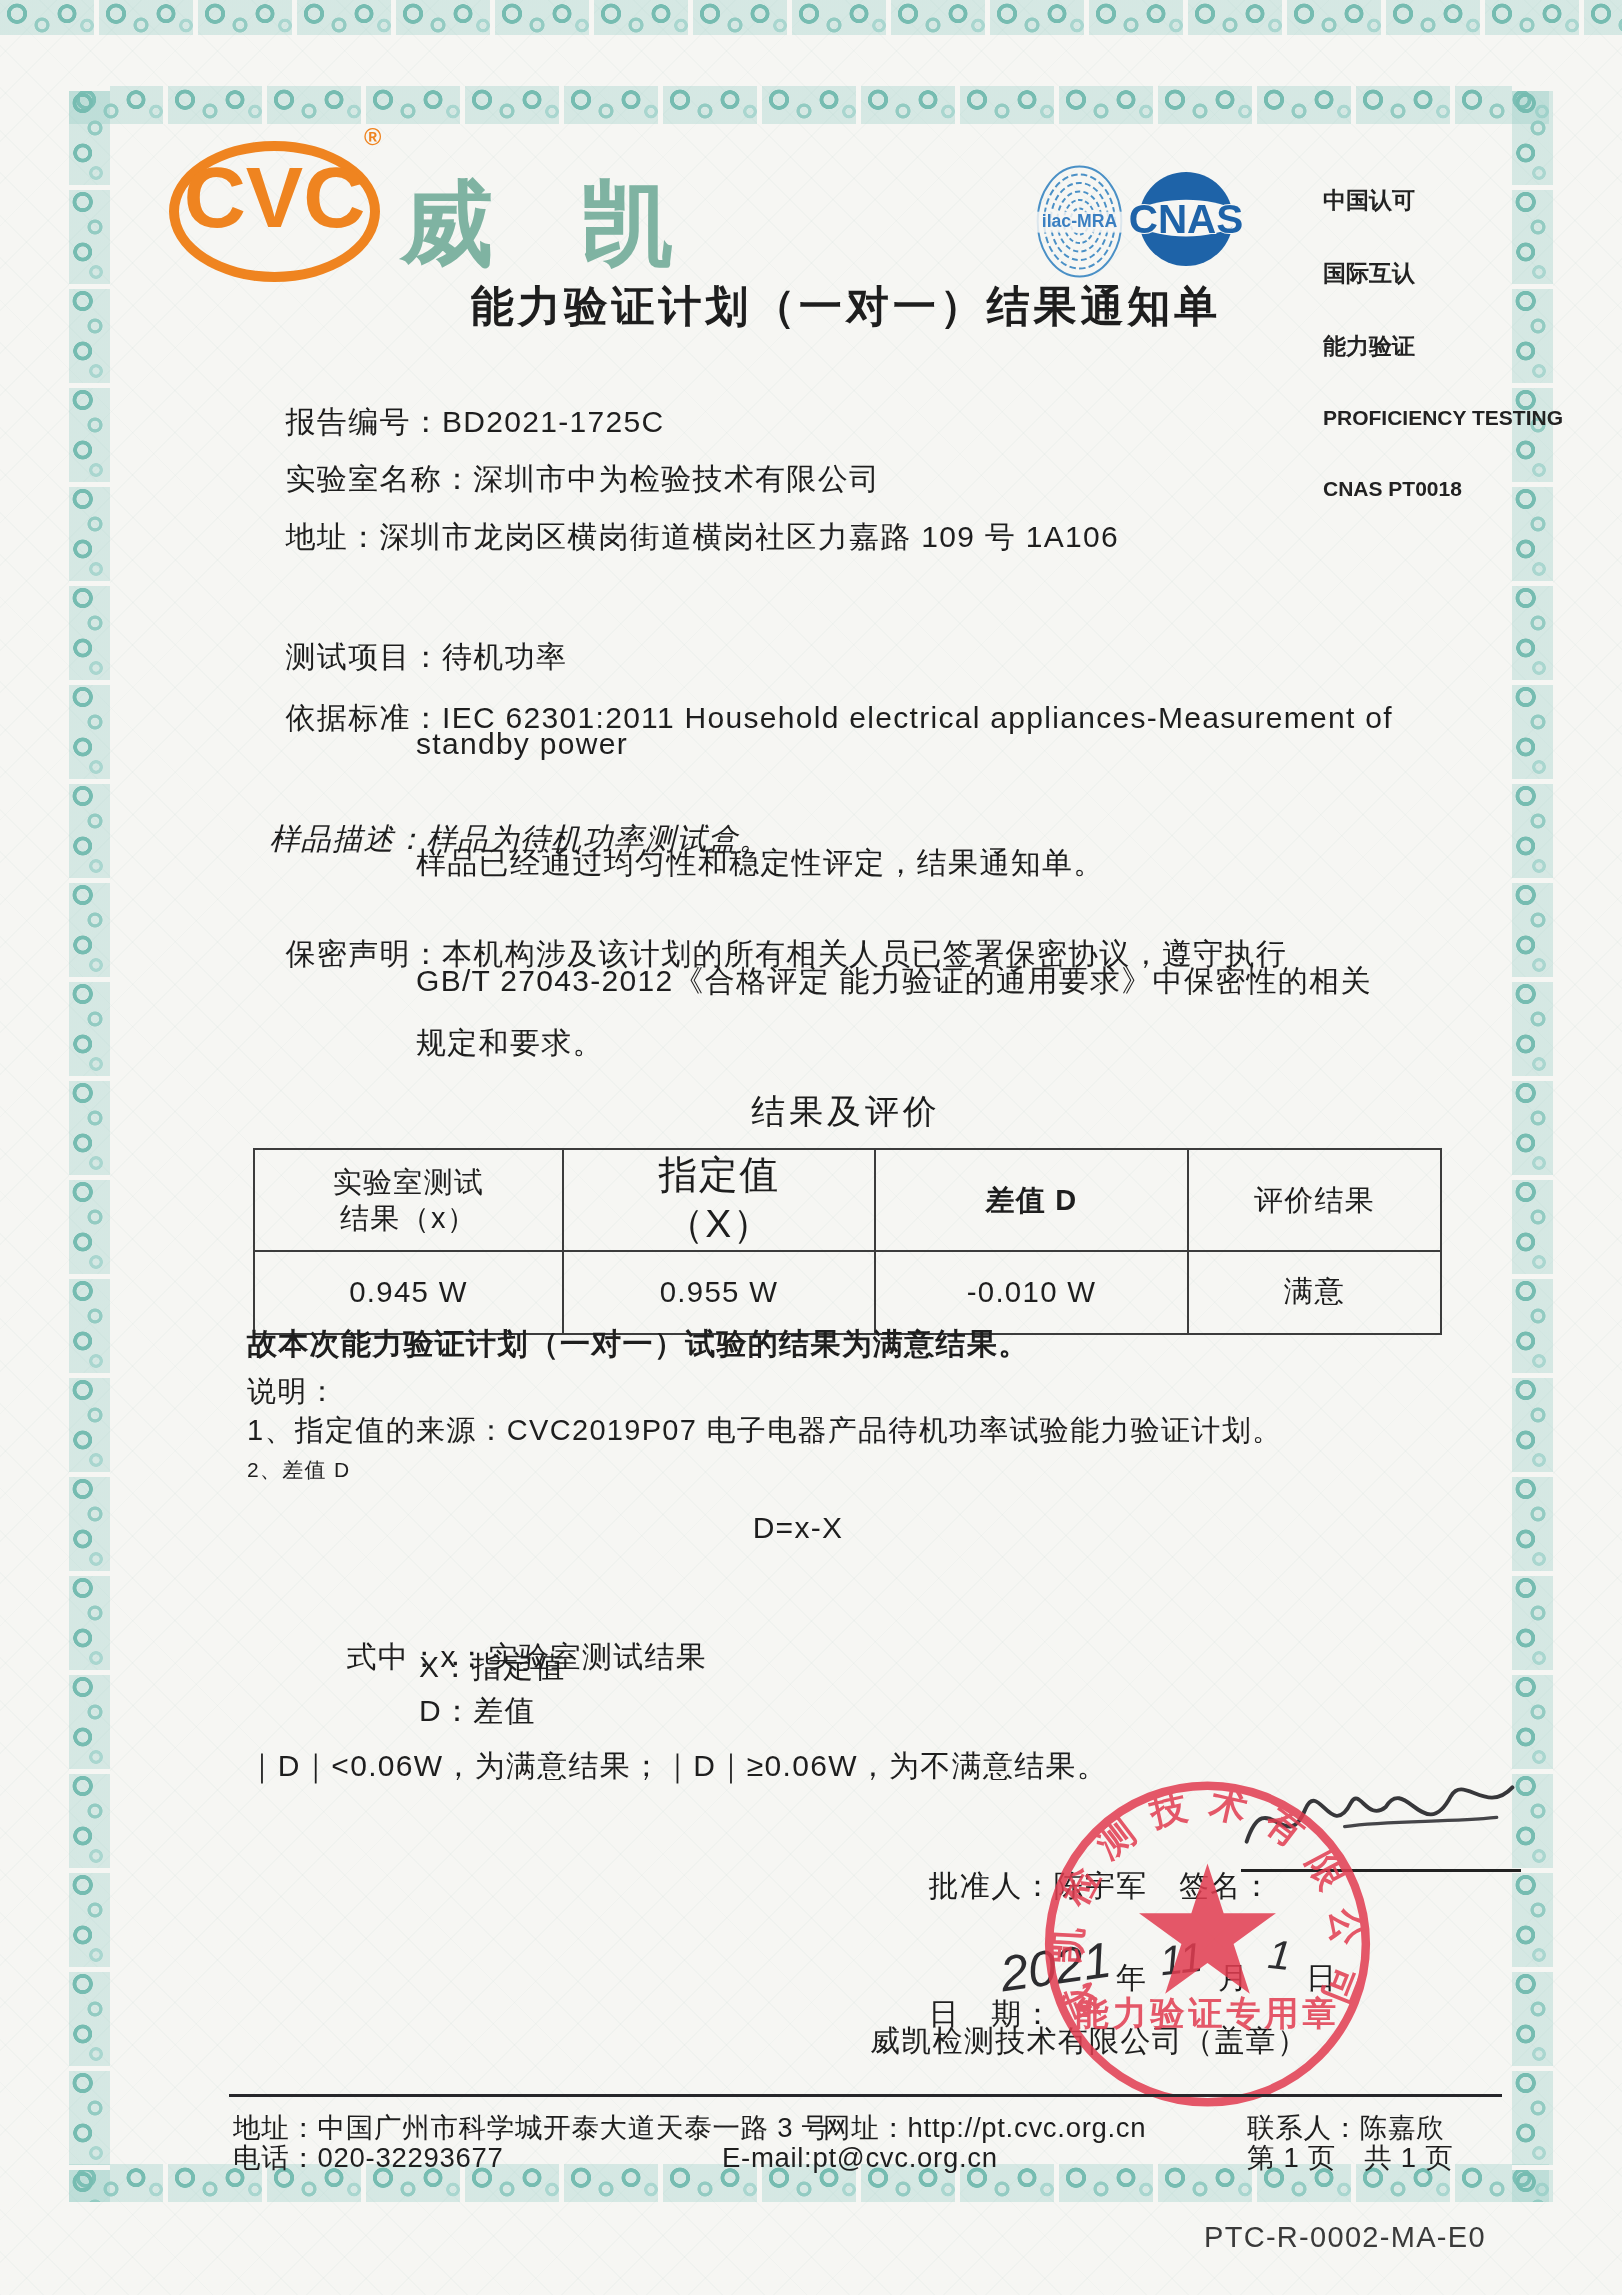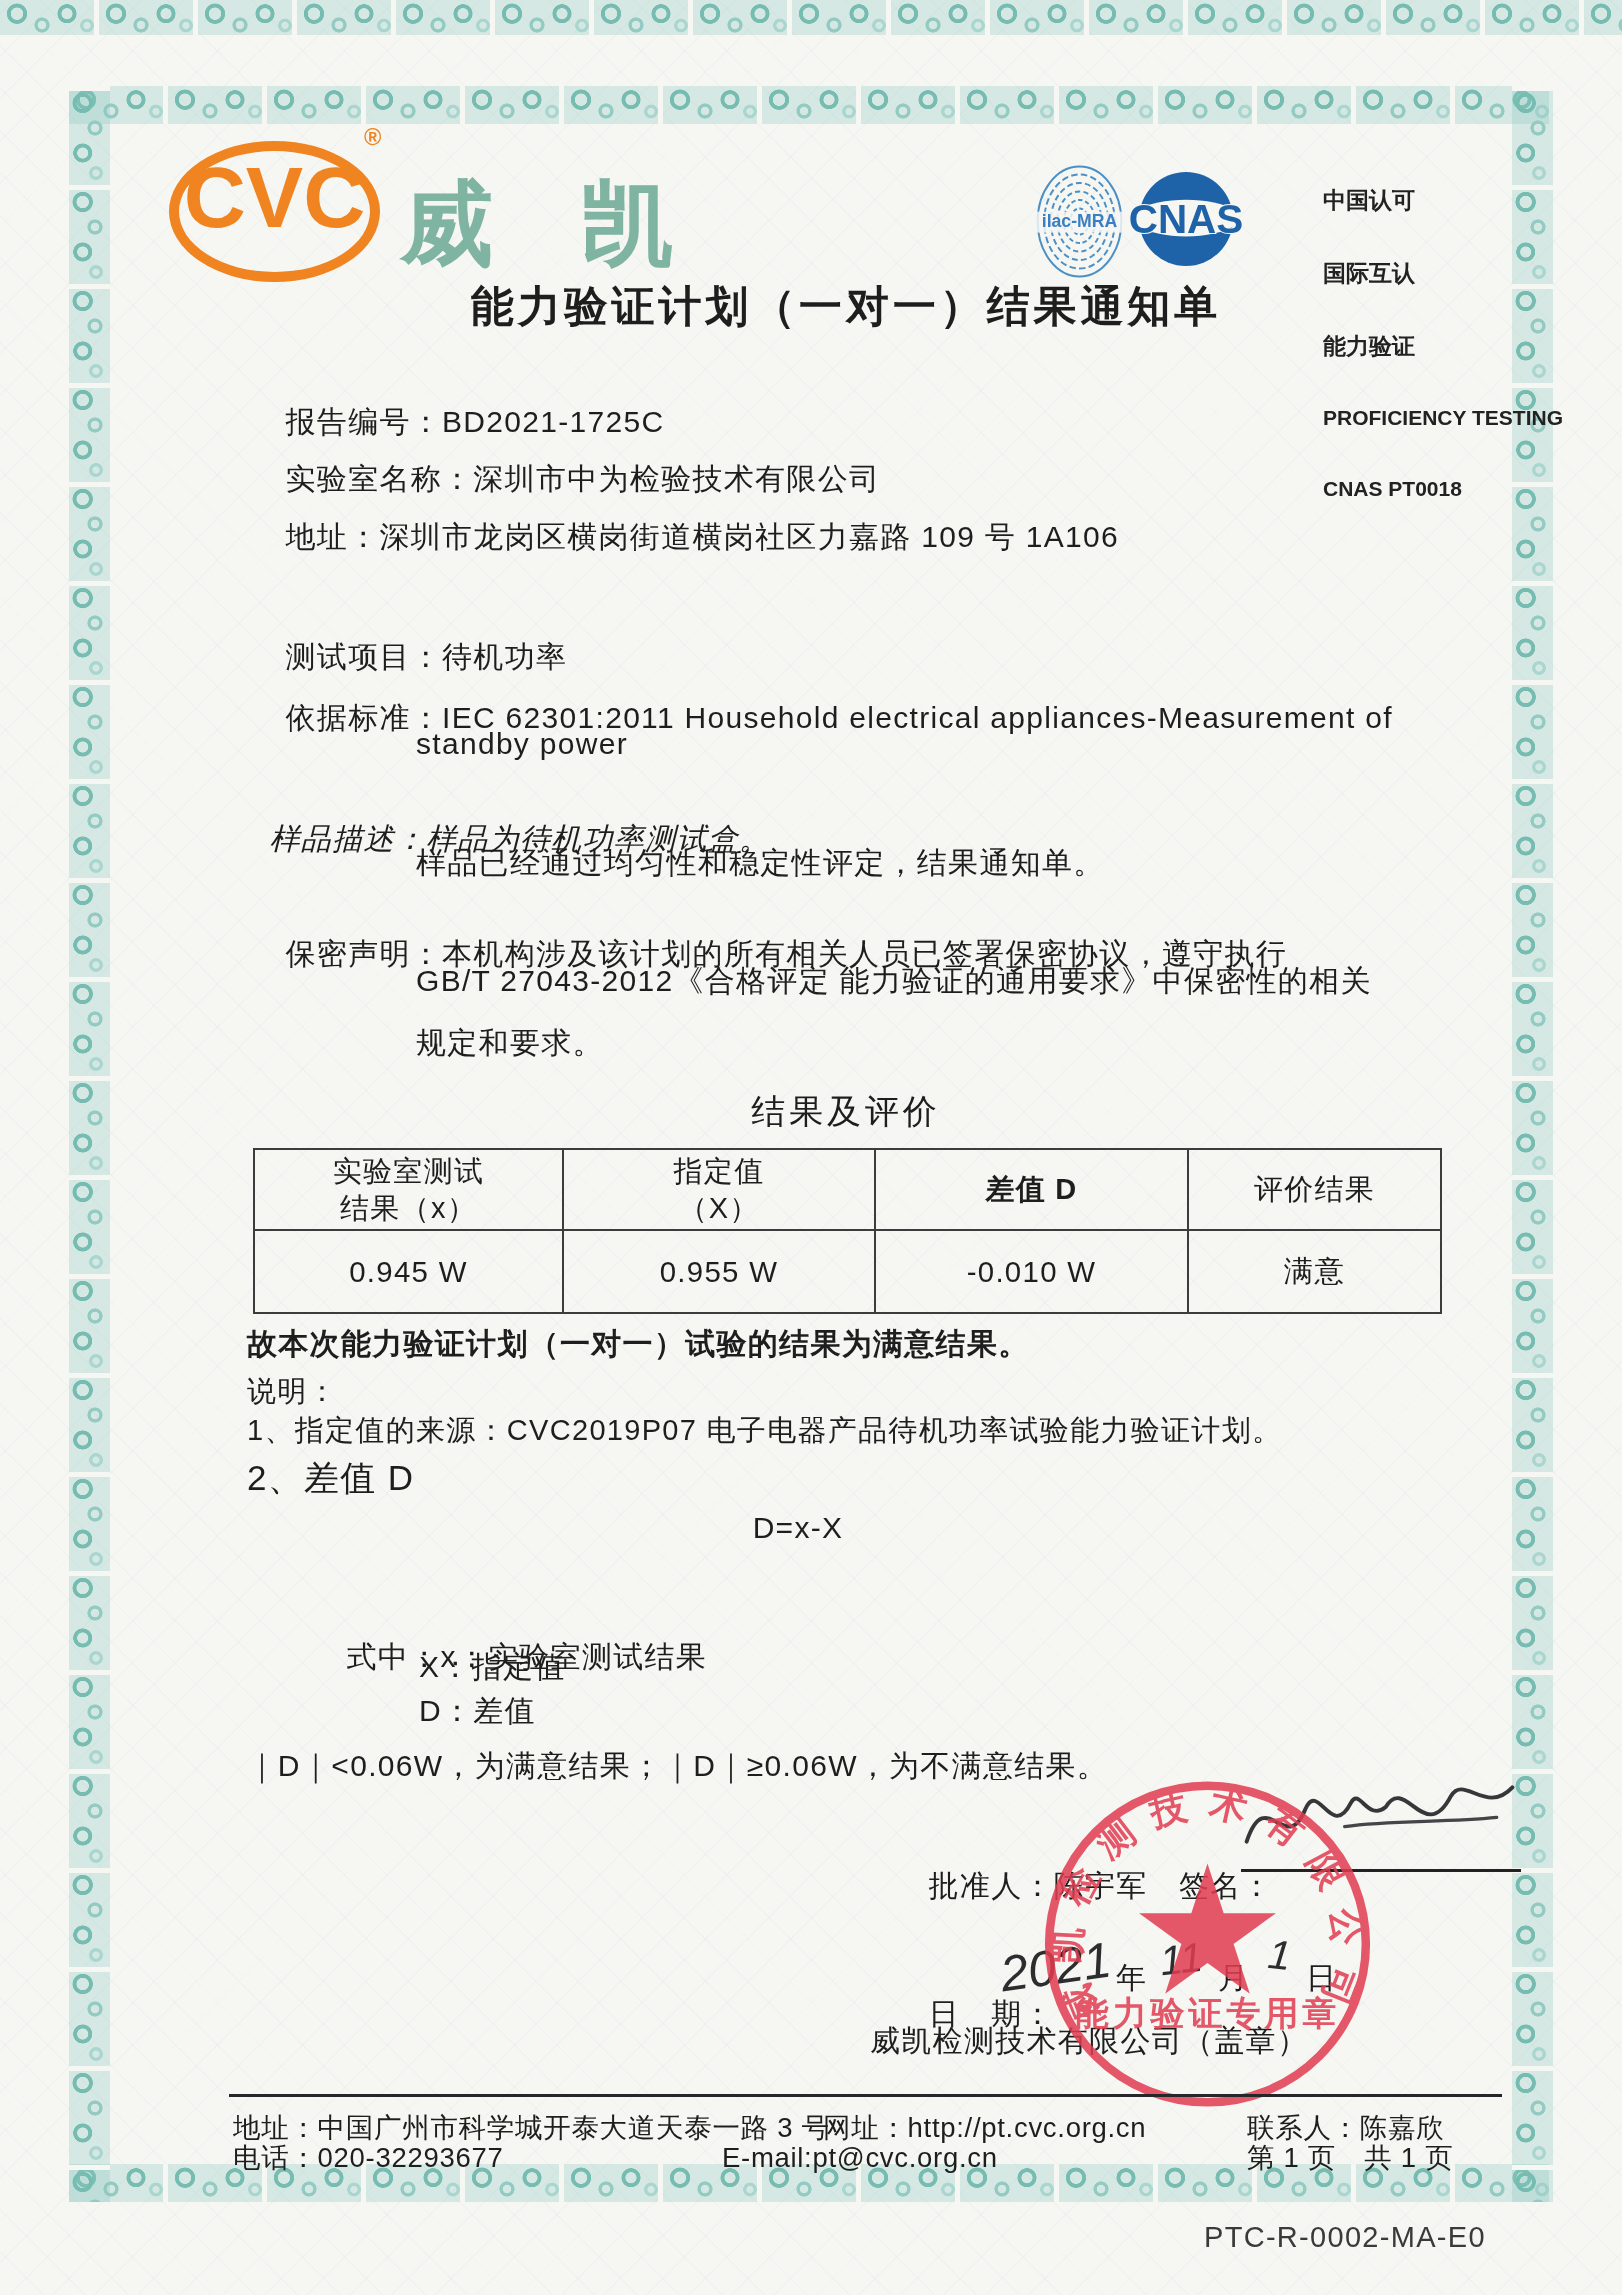--- a/index.html
+++ b/index.html
@@ -140,21 +140,21 @@
         <col style="width:312px">
         <col style="width:313px">
         <col style="width:253px">
       </colgroup>
     <tbody>
         <tr>
       <td class="hcell" style="height:77px;font-size:29px;">
         <div>实验室测试</div>
         <div>结果（x）</div>
       </td>
-      <td class="hcell" style="font-size:29px;margin-top:32px;">
+      <td class="hcell" style="font-size:39px;margin-top:32px;">
         <div>指定值</div>
         <div>（X）</div>
       </td>
       <td class="hcell" style="font-size:29px;font-weight:bold;">
         <div>差值 D</div>
       </td>
       <td class="hcell" style="font-size:29px;">
         <div>评价结果</div>
       </td>
     </tr>
@@ -164,21 +164,21 @@
       <td>-0.010 W</td>
       <td>满意</td>
     </tr>
   </tbody>
     </table>
 
   <div class="line bold" style="left:247px;top:1326px;">故本次能力验证计划（一对一）试验的结果为满意结果。</div>
 
   <div class="line" style="left:247px;top:1374px;font-size:29px;">说明：</div>
   <div class="line" style="left:247px;top:1413px;font-size:29px;">1、指定值的来源：CVC2019P07 电子电器产品待机功率试验能力验证计划。</div>
-  <div class="line" style="left:247px;top:1457px;font-size:35px;">2、差值 D</div>
+  <div class="line" style="left:247px;top:1457px;font-size:21px;">2、差值 D</div>
   <div class="line" style="left:196px;top:1510px;width:1204px;text-align:center;">D=x-X</div>
 
   <div class="line" style="left:308px;top:1603px;">
     <span>式中：</span><span>x：实验室测试结果</span>
   </div>
   <div class="line" style="left:419px;top:1649px;">X：指定值</div>
   <div class="line" style="left:419px;top:1693px;">D：差值</div>
   <div class="line" style="left:247px;top:1748px;">｜D｜&lt;0.06W，为满意结果；｜D｜≥0.06W，为不满意结果。</div>
 
   <div class="line" style="left:890px;top:1832px;">

